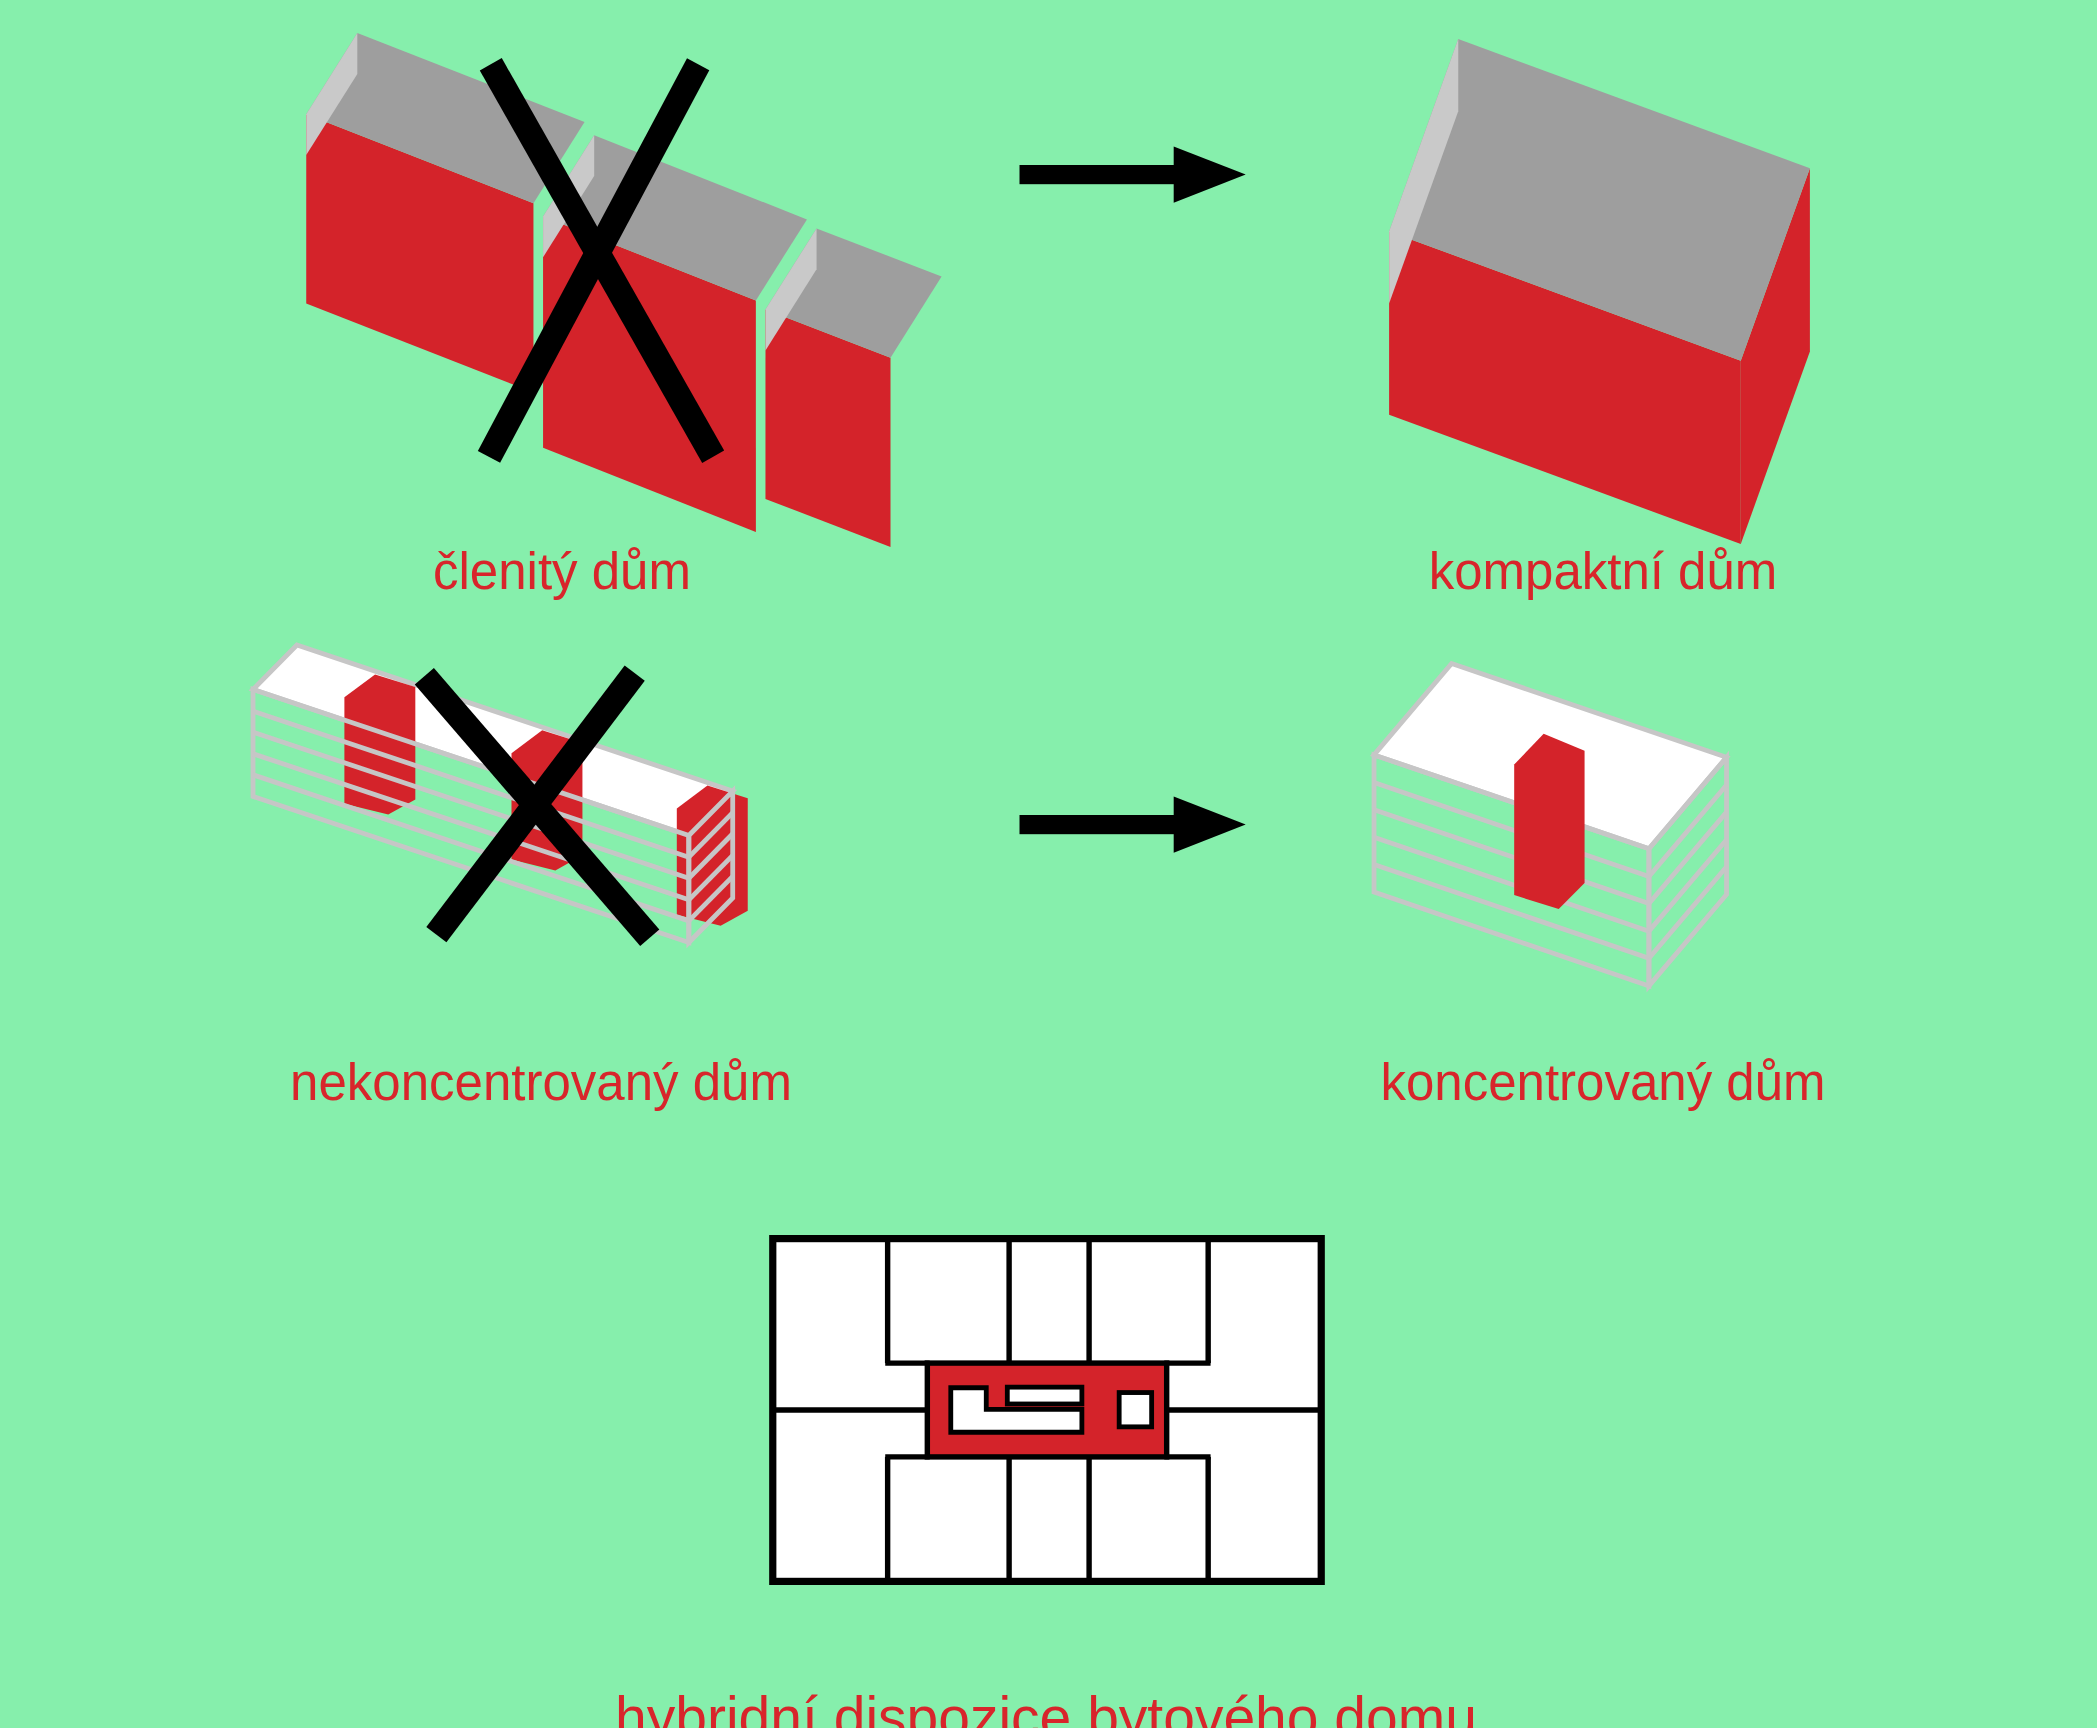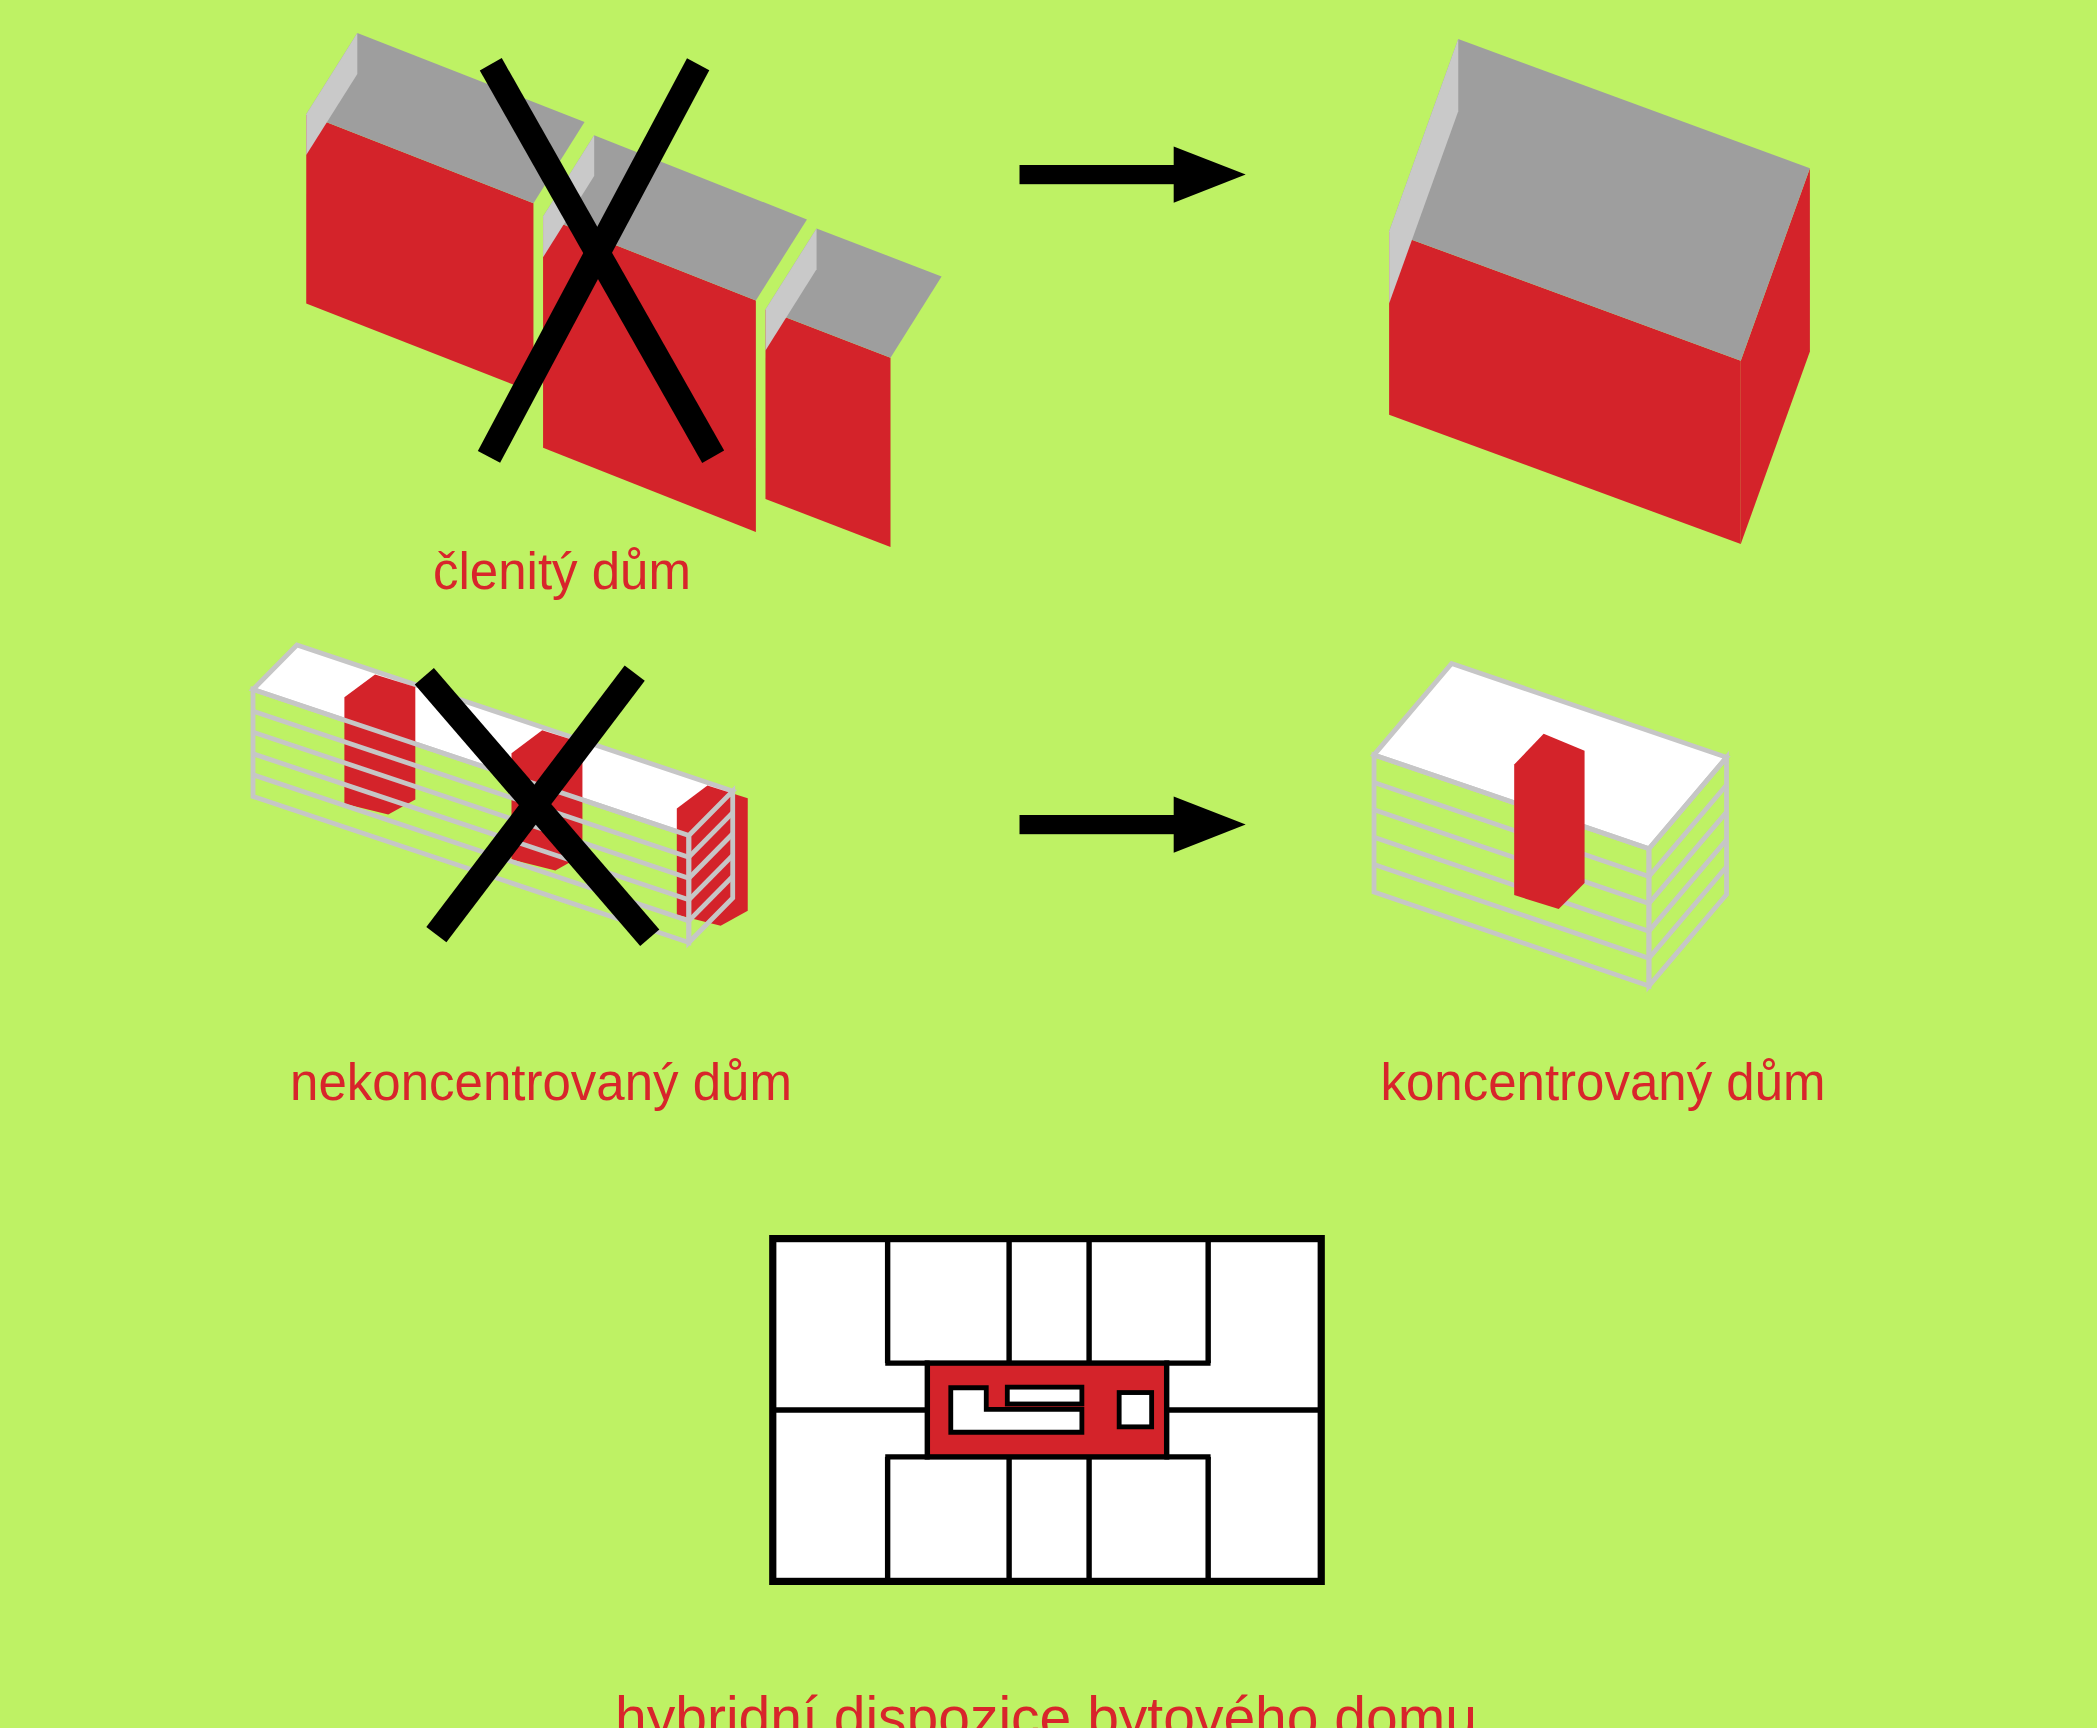--- a/index.html
+++ b/index.html
@@ -1,20 +1,20 @@
 <!DOCTYPE html>
 <html style="font-size:9.6px"><head>
 <meta charset="utf-8">
 <style>
   html,body{margin:0;padding:0;background:#ffffff;}
   .canvas{
     position:relative;
     width:2097px;
     height:1729px;
-    background:#bef264;
+    background:#86efac;
     font-family:"Liberation Sans", sans-serif;
     overflow:hidden;
   }
   .fig{position:absolute;}
   .label{
     position:absolute;
     color:#d8252b;
     font-size:51px;
     line-height:1.1;
     white-space:nowrap;
@@ -60,20 +60,21 @@
   </svg>
 
   <svg class="fig" style="left:1377px;top:30px;" width="445" height="529" viewBox="0 0 740 880">
     <polygon points="20,335 605,550 605,855 20,640" fill="#d4232a"></polygon>
     <polygon points="605,550 720,230 720,535 605,855" fill="#d4232a"></polygon>
     <polygon points="20,335 135,15 720,230 605,550" fill="#9e9e9e"></polygon>
     <polygon points="20,335 135,15 135,135 20,455" fill="#c9c9c9"></polygon>
   </svg>
 
   <div class="label" style="left:562px;top:544px;">členitý dům</div>
+  <div class="label" style="left:1603px;top:544px;">kompaktní dům</div>
 
   <svg class="fig" style="left:241px;top:631px;" width="541" height="391" viewBox="0 0 900 650">
 
     <polygon points="20,97 93,23 818,266 745,340" fill="#ffffff" stroke="#c6c6c6" stroke-width="8"></polygon>
 
     <g fill="#d4232a">
       <polygon points="172,110 223,72 290,93 290,280 245,305 172,287"></polygon>
       <polygon points="450,203 501,165 568,186 568,373 523,398 450,380"></polygon>
       <polygon points="725,295 776,257 843,278 843,465 798,490 725,472"></polygon>
     </g>

